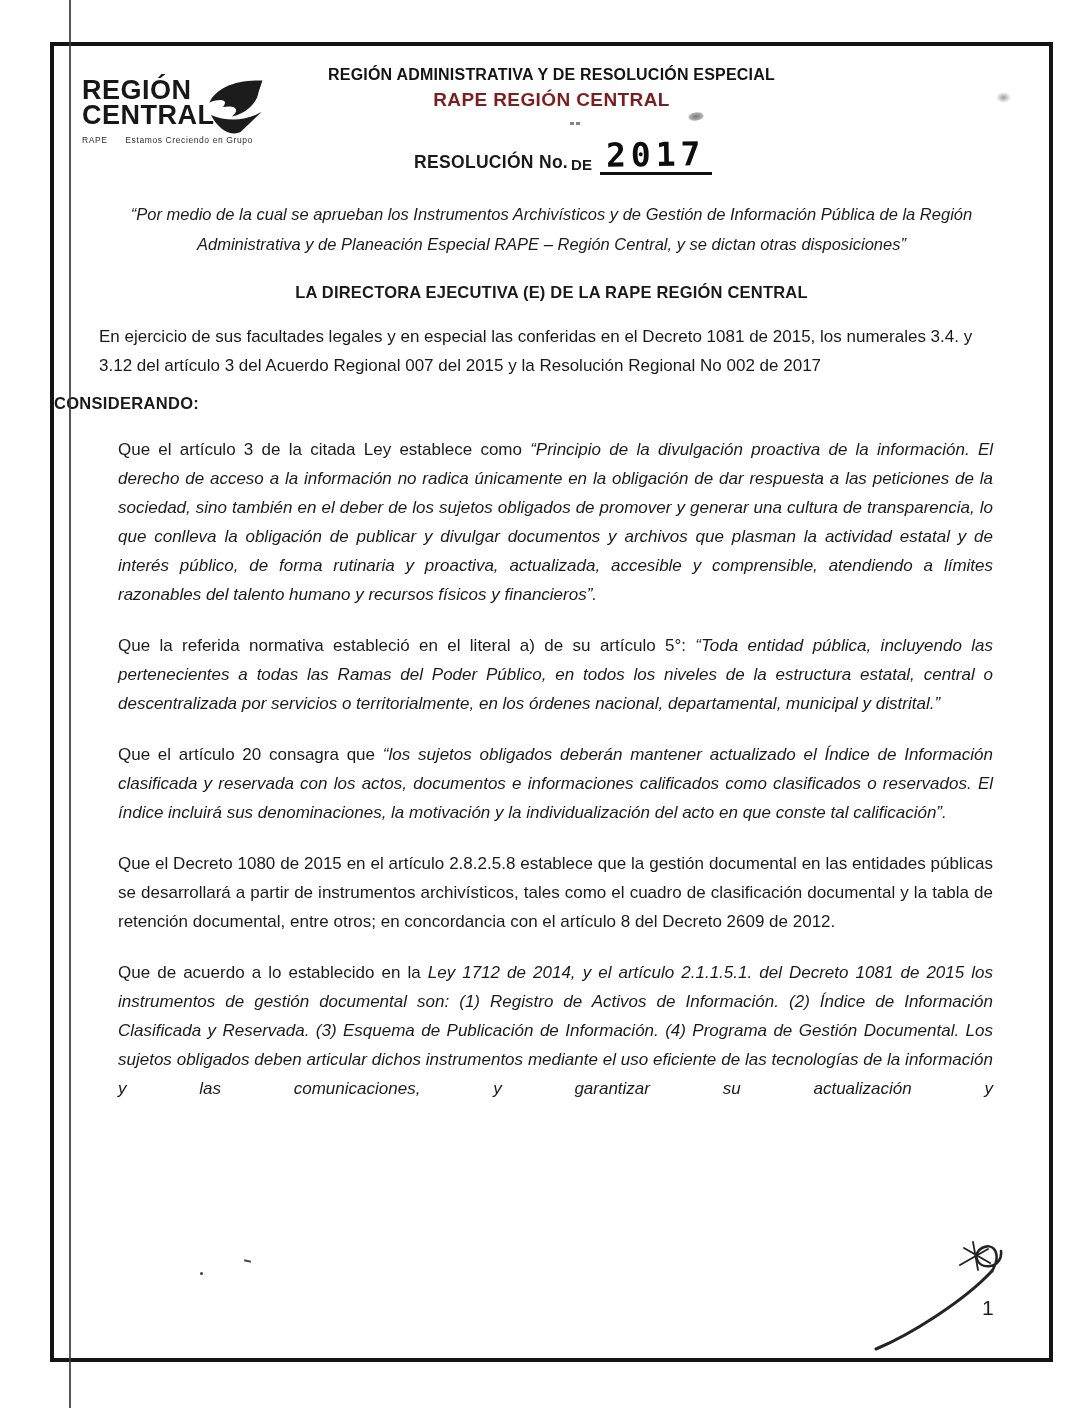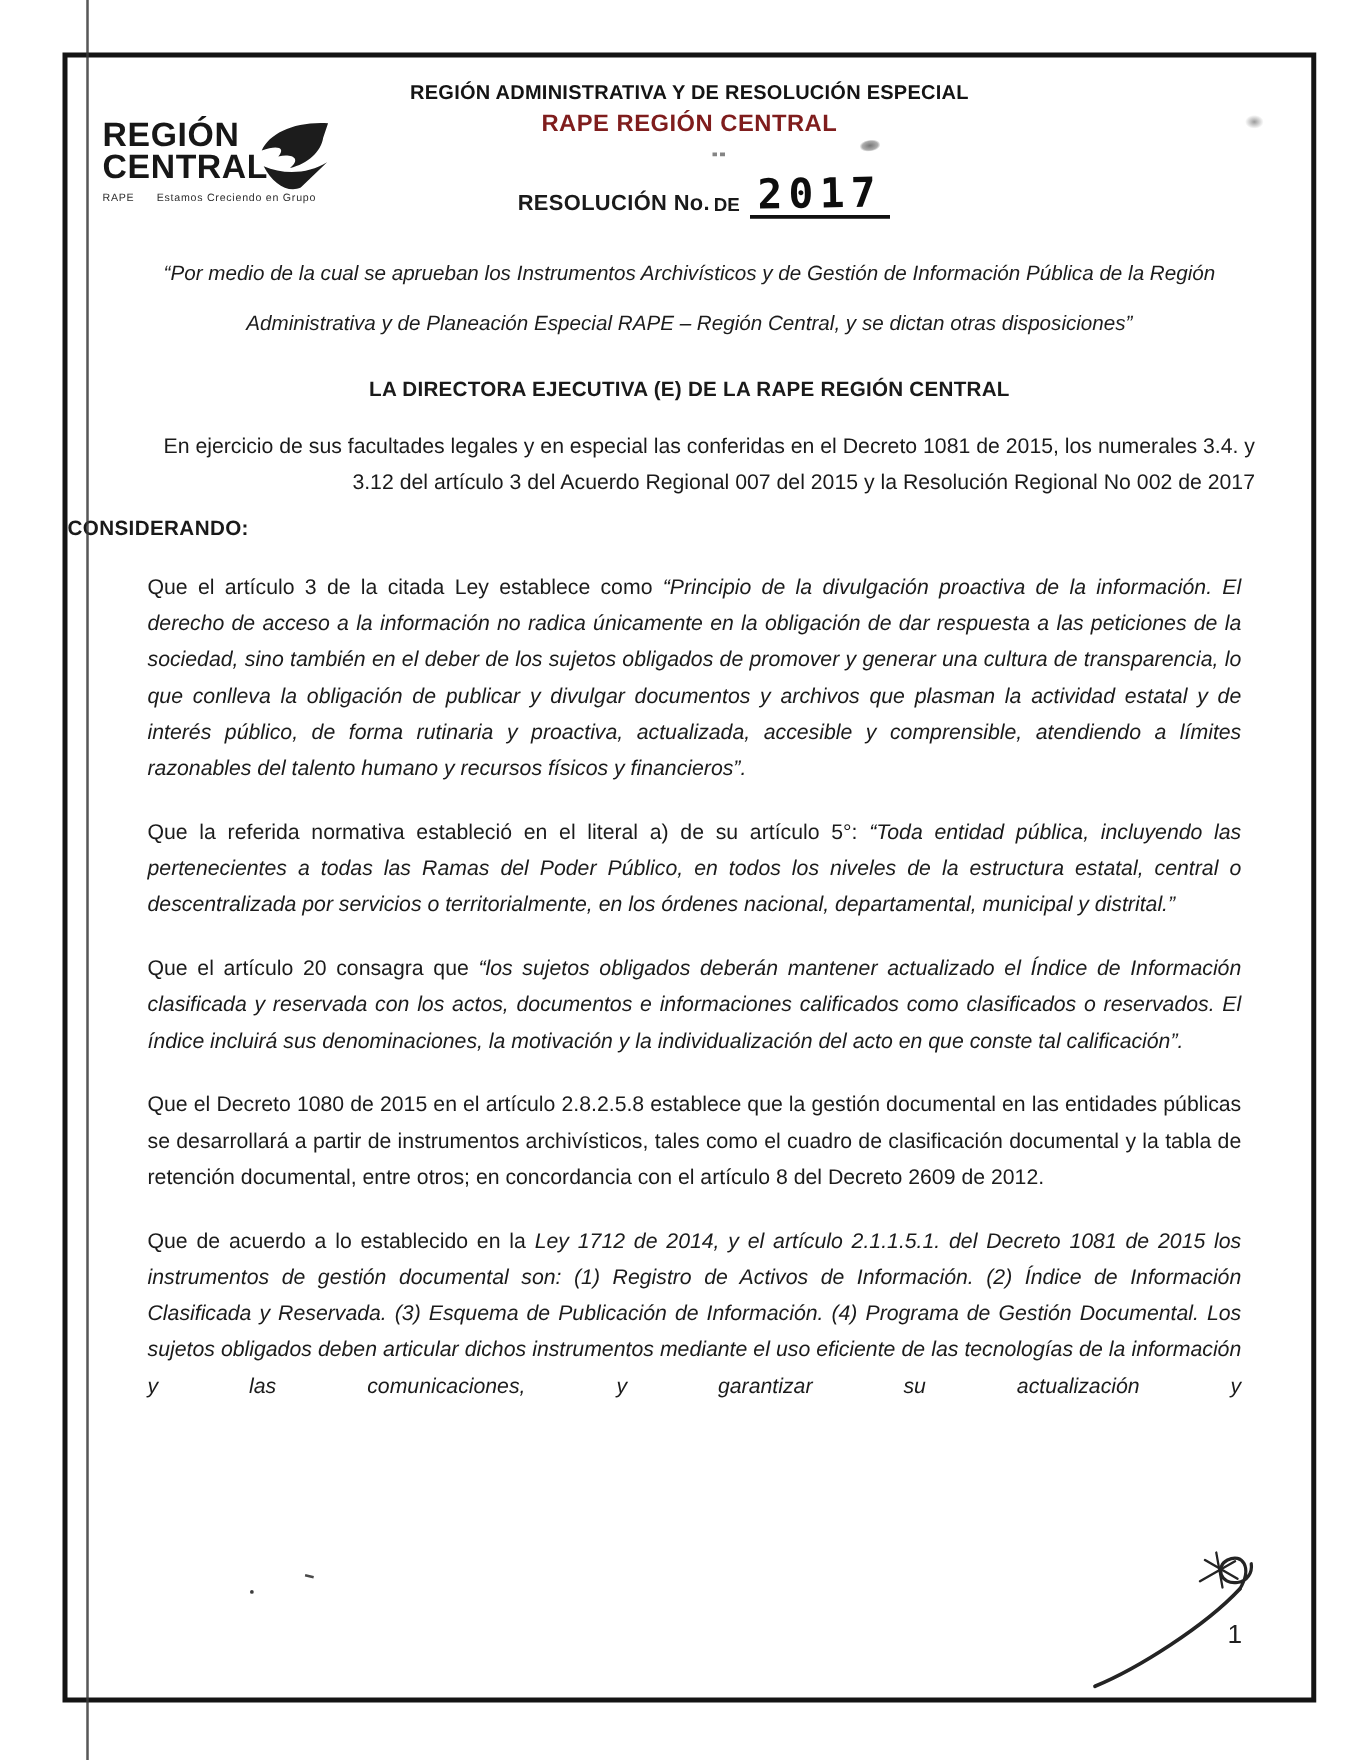--- a/index.html
+++ b/index.html
@@ -18,30 +18,30 @@
   .res-row{margin-top:12px;display:flex;justify-content:center;align-items:flex-end;height:52px;transform:translateX(14px);}
   .res-label{font-weight:bold;font-size:17.5px;letter-spacing:.3px;padding-bottom:2px;}
   .res-de{font-weight:bold;font-size:15px;margin:0 3px;padding-bottom:2px;}
   .blank{display:inline-block;border-bottom:3px solid #101010;text-align:center;margin:0 5px;line-height:1;}
   .blank.numline{min-width:135px;padding:0 8px 1px;}
   .blank.yearline{min-width:100px;padding:0 6px 1px;}
   .stamp{font-family:"DejaVu Sans Mono", monospace;font-weight:bold;color:#0d0d0d;display:inline-block;}
   .stamp.num{font-size:40px;letter-spacing:9px;transform:rotate(-.5deg);}
   .stamp.num::first-letter{text-shadow:.6px 0 #000,-.6px 0 #000,0 .6px #000,1px 1px 0 #000,-1px 1px 0 #000,1.5px 0 0 #000;}
   .stamp.year{font-size:33px;letter-spacing:5px;transform:rotate(-1deg);}
-  .subject{margin:24px auto 0;max-width:930px;font-style:italic;font-size:16.5px;line-height:40px;text-align:center;color:#1c1c1c;}
+  .subject{margin:24px auto 0;max-width:930px;font-style:italic;font-size:16.5px;line-height:30px;text-align:center;color:#1c1c1c;}
   .authority{margin-top:24px;text-align:center;font-weight:bold;font-size:16.5px;letter-spacing:.2px;}
-  .preamble{margin:20px auto 0;max-width:905px;font-size:17px;line-height:29px;text-align:right;}
+  .preamble{margin:20px auto 0;max-width:905px;font-size:17px;line-height:29px;text-align:left;}
   .considerando{margin-top:14px;text-align:left;font-weight:bold;font-size:16.5px;letter-spacing:.3px;}
   .bodytext{padding:0 56px 0 64px;}
   .bodytext p{margin:22px 0 0;font-size:17px;line-height:29px;text-align:justify;color:#1b1b1b;}
   .bodytext p.first{margin-top:24px;}
   .bodytext p.force{text-align-last:justify;}
   .q{font-style:italic;}
-  .logo{position:absolute;left:28px;top:50px;width:200px;}
+  .logo{position:absolute;left:28px;top:32px;width:200px;}
   .logo-line{font-size:27px;font-weight:800;line-height:25px;letter-spacing:.5px;color:#171717;}
   .swoosh{position:absolute;left:104px;top:-8px;width:78px;height:82px;}
   .tagline{margin-top:7px;font-size:8.5px;letter-spacing:.6px;color:#2e2e2e;white-space:pre;filter:blur(.35px);}
   .smudge{position:absolute;z-index:4;}
   .smudge-1{left:634px;top:66px;width:16px;height:9px;background:radial-gradient(ellipse at center,#555 0%,#999 55%,transparent 75%);transform:rotate(-8deg);opacity:.8;}
   .smudge-2{left:516px;top:76px;width:14px;height:3px;background:linear-gradient(90deg,#666 0 28%,transparent 28% 44%,#666 44% 72%,transparent 72%);opacity:.8;}
   .smudge-3{left:942px;top:46px;width:15px;height:11px;background:radial-gradient(#666,transparent 70%);opacity:.65;}
   .speck{position:absolute;z-index:4;}
   .speck-a{left:146px;top:1226px;width:3px;height:3px;border-radius:50%;background:#3d3d3d;}
   .speck-b{left:190px;top:1214px;width:7px;height:2px;background:#4a4a4a;transform:rotate(12deg);}

